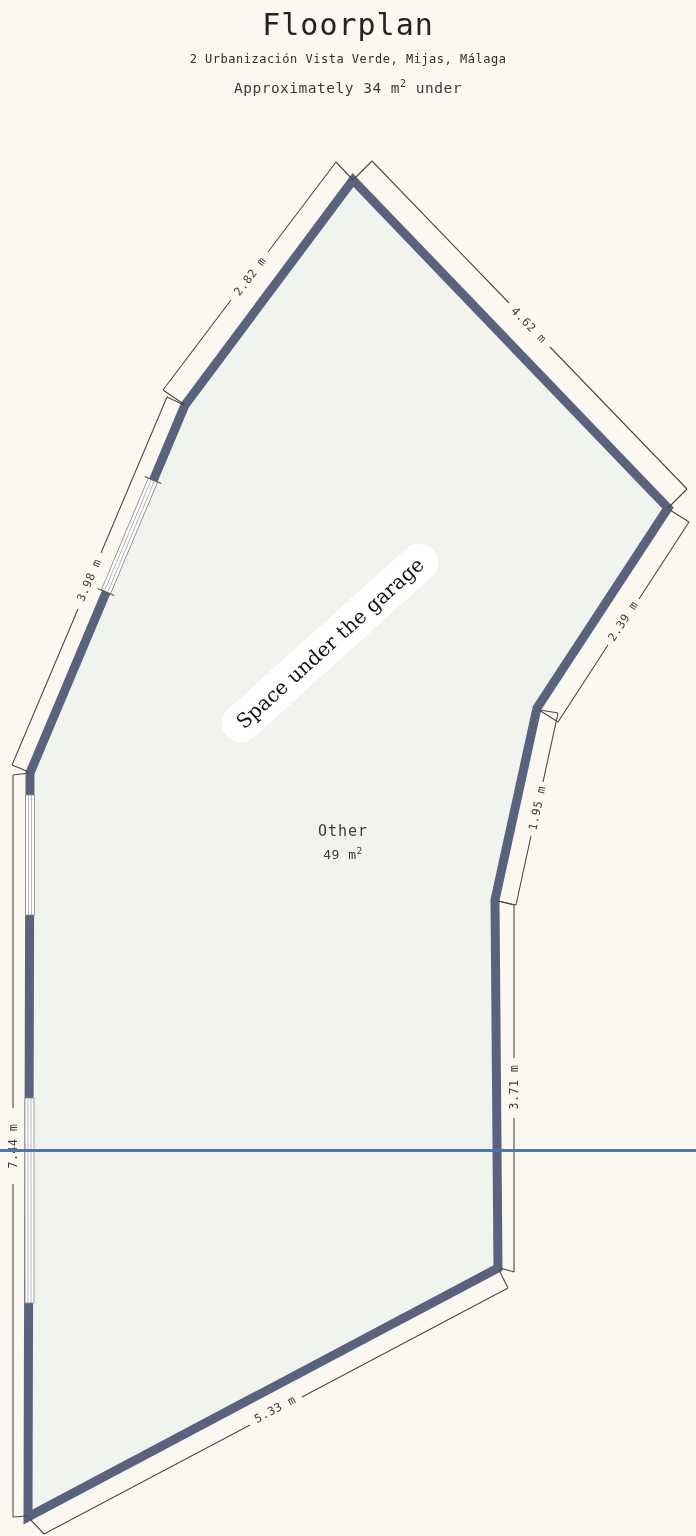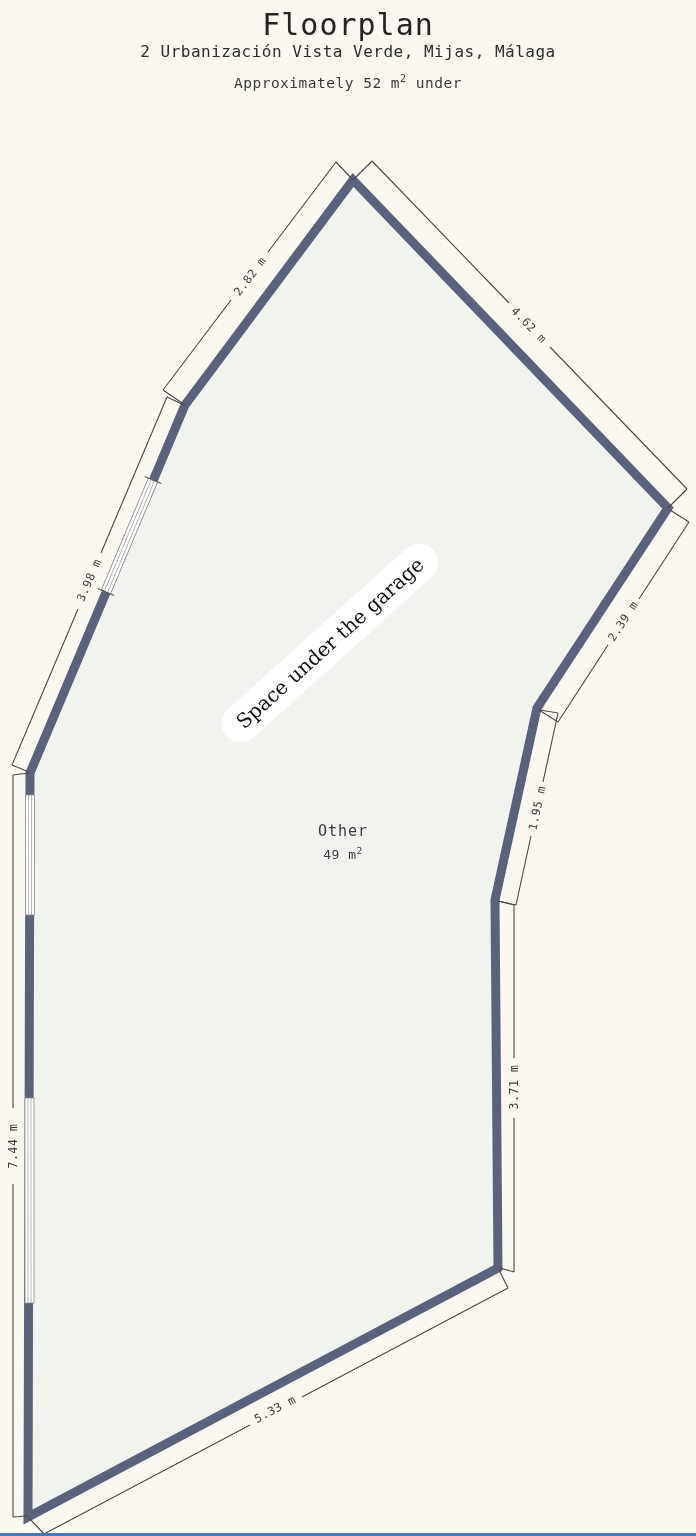--- a/index.html
+++ b/index.html
@@ -3,31 +3,31 @@
 <meta charset="utf-8">
 <style>
   html,body{margin:0;padding:0;}
   body{
     width:696px;height:1536px;
     background:#faf8f1;
     position:relative;
     overflow:hidden;
     font-family:"DejaVu Sans Mono", monospace;
   }
-  .page{position:relative;width:696px;height:1536px;}
+  .page{position:relative;width:696px;height:1152px;}
   header{
     position:absolute;top:0;left:0;right:0;
     text-align:center;color:#2d2d2d;z-index:3;
   }
   .title{
     font-size:30px;font-weight:500;letter-spacing:1px;
     margin:7px 0 0 0;color:#242424;
   }
   .subtitle{
-    font-size:16px;color:#2e2e2e;letter-spacing:0.5px;
+    font-size:12px;margin-top:10px;color:#2e2e2e;letter-spacing:0.5px;
   }
   .area-note{
     font-size:14.5px;margin-top:12px;color:#3a3a3a;letter-spacing:0.5px;
   }
   .area-note sup{font-size:10px;}
   svg.plan{position:absolute;left:0;top:0;z-index:1;}
   .wall{
     fill:#f1f3ee;
     stroke:#5b627e;
     stroke-width:9;
@@ -66,21 +66,21 @@
   }
 </style>
 </head>
 <body>
 
 <div class="page">
 
   <header>
     <h1 class="title">Floorplan</h1>
     <div class="subtitle">2 Urbanización Vista Verde, Mijas, Málaga</div>
-    <div class="area-note"><span>Approximately 52 m</span><sup>2</sup><span> under</span></div>
+    <div class="area-note"><span>Approximately 34 m</span><sup>2</sup><span> under</span></div>
   </header>
 
   <svg class="plan" width="696" height="1536" viewBox="0 0 696 1536">
 
     <path class="wall" d="M353,180 L668,508 L537,708 L495,900 L498,1268 L28,1517 L30,773 L185,405 Z"></path>
 
     <g transform="translate(153,480) rotate(112.8)">
       <rect class="winrect" x="0" y="-5" width="121.5" height="10"></rect>
       <line class="winline" x1="0" y1="-1.7" x2="121.5" y2="-1.7"></line>
       <line class="winline" x1="0" y1="1.7" x2="121.5" y2="1.7"></line>

